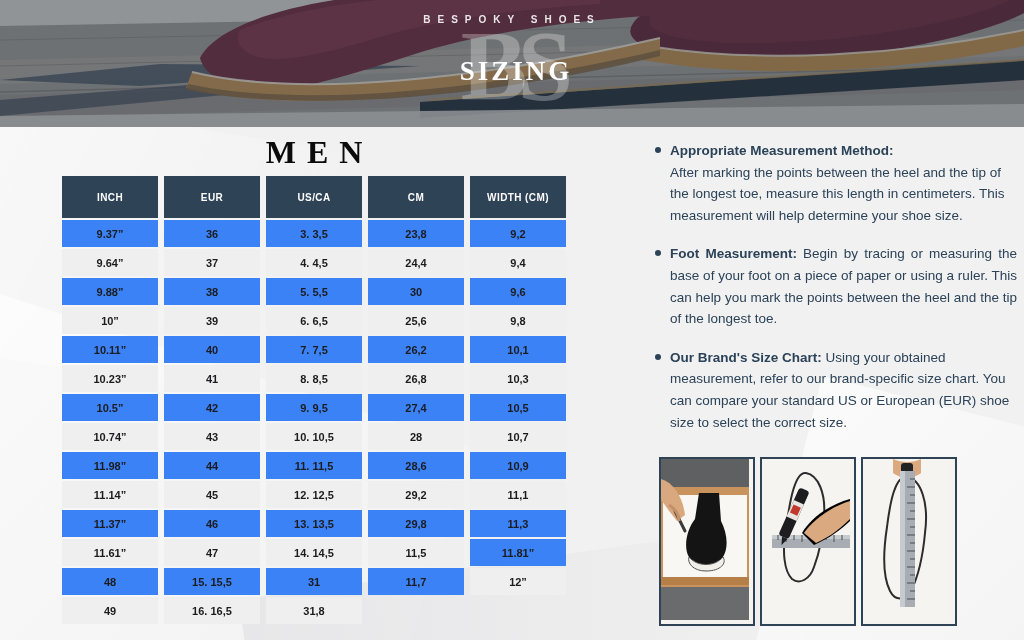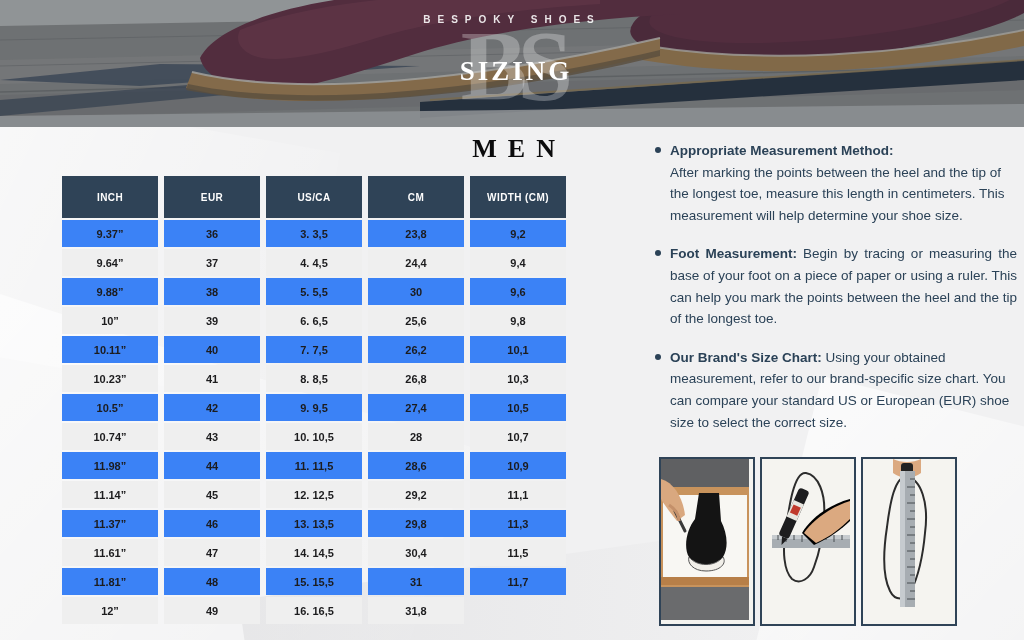--- a/index.html
+++ b/index.html
@@ -15,21 +15,21 @@
 
   
   .hero{position:absolute;left:0;top:0;width:1024px;height:127px;overflow:hidden;}
   .hero svg{display:block;}
   .hero-text{position:absolute;left:0;top:0;width:1024px;height:127px;text-align:center;}
   .brand-name{position:absolute;left:0;right:0;top:14px;font-size:10px;font-weight:700;letter-spacing:7px;color:rgba(255,255,255,.88);}
   .monogram{position:absolute;left:0;right:0;top:16px;font-family:"Liberation Serif",serif;font-size:100px;line-height:100px;font-weight:700;letter-spacing:-10px;color:rgba(255,255,255,.28);}
   .hero-title{position:absolute;left:8px;right:0;top:56px;font-family:"Liberation Serif",serif;font-size:27px;font-weight:700;letter-spacing:3px;color:#ffffff;}
 
   
-  .section-title{position:absolute;left:62px;top:134px;width:504px;text-align:right;font-family:"Liberation Serif",serif;font-size:26px;font-weight:700;letter-spacing:11px;text-indent:11px;color:#0b0b0c;}
+  .section-title{position:absolute;left:62px;top:134px;width:504px;text-align:center;font-family:"Liberation Serif",serif;font-size:32px;font-weight:700;letter-spacing:11px;text-indent:11px;color:#0b0b0c;}
 
   
   .size-table{position:absolute;left:62px;top:176px;width:504px;}
   .t-head,.t-body{display:grid;grid-template-columns:repeat(5,1fr);column-gap:6px;text-align:right;}
   .t-head{row-gap:0;margin-bottom:2px;}
   .t-body{row-gap:2px;}
   .th{height:42px;display:flex;align-items:center;justify-content:center;background:#2f4357;color:#fdfdfd;font-size:10px;font-weight:700;letter-spacing:.4px;}
   .td{height:27px;display:flex;align-items:center;justify-content:center;font-size:11px;font-weight:700;color:#1c1c1e;}
   .td.odd{background:#3b82f6;}
   .td.even{background:#efefef;}
@@ -165,21 +165,20 @@
         <div class="td even">29,2</div>
         <div class="td even">11,1</div>
         <div class="td odd">11.37”</div>
         <div class="td odd">46</div>
         <div class="td odd">13. 13,5</div>
         <div class="td odd">29,8</div>
         <div class="td odd">11,3</div>
         <div class="td even">11.61”</div>
         <div class="td even">47</div>
         <div class="td even">14. 14,5</div>
-        <div class="td even">30,4</div>
         <div class="td even">11,5</div>
         <div class="td odd">11.81”</div>
         <div class="td odd">48</div>
         <div class="td odd">15. 15,5</div>
         <div class="td odd">31</div>
         <div class="td odd">11,7</div>
         <div class="td even">12”</div>
         <div class="td even">49</div>
         <div class="td even">16. 16,5</div>
         <div class="td even">31,8</div>

